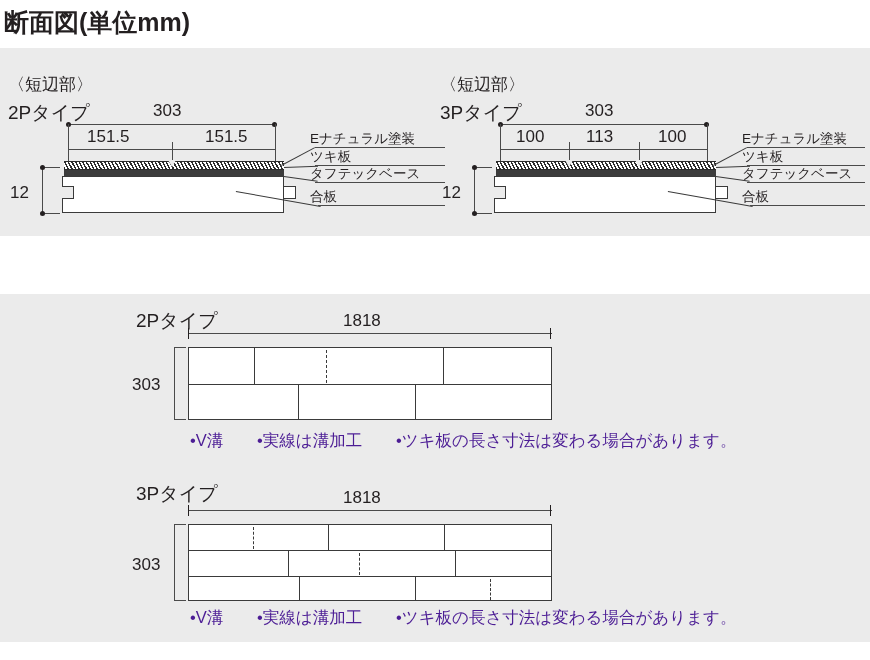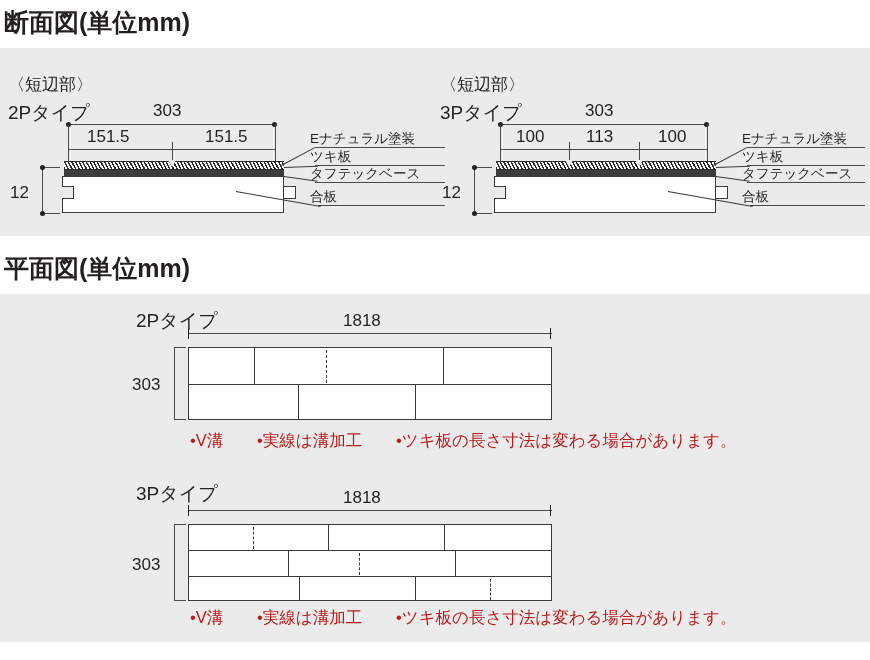--- a/index.html
+++ b/index.html
@@ -134,21 +134,21 @@
   .plan-dash {
     position: absolute;
     width: 0;
     border-left: 1.8px dashed #3a3a3a;
   }
   .note {
     position: absolute;
     font-size: 16.5px;
     line-height: 1;
     white-space: nowrap;
-    color: #b91c1c;
+    color: #4c1d95;
   }
   .plan-dimnum { position: absolute; font-size: 17px; line-height:1; color:#231f20; white-space: nowrap; }
   .plan-type   { position: absolute; font-size: 19px; line-height:1; color:#231f20; white-space: nowrap; }
 </style>
 </head>
 <body>
 
 <div class="sheet">
 
   <div class="panel" id="panel-section"></div>
@@ -257,21 +257,20 @@
   <div class="leader" style="left:716px; top:172px; width:34px; transform:rotate(8deg);"></div>
   <div class="thin-h" style="left:747px; top:178px; width:118px;"></div>
   <div class="layer-label" style="left:742px; top:163px;">タフテックベース</div>
 
   <div class="leader" style="left:668px; top:187px; width:86px; transform:rotate(10deg);"></div>
   <div class="thin-h" style="left:750px; top:201px; width:115px;"></div>
   <div class="layer-label" style="left:742px; top:186px;">合板</div>
 
   <div class="panel" id="panel-plan"></div>
 
-  <div class="section-title" id="title-plan">平面図(単位mm)</div>
 
   <div class="plan-type" style="left:136px; top:307px;">2Pタイプ</div>
 
   <div class="plan-dimnum" style="left:343px; top:308px;">1818</div>
   <div class="thin-h" style="left:188px; top:329px; width:364px;"></div>
   <div class="tick" style="left:188px; top:324px; height:11px;"></div>
   <div class="tick" style="left:550px; top:324px; height:11px;"></div>
 
   <div class="plan-dimnum" style="left:132px; top:372px;">303</div>
   <div class="thin-v" style="left:174px; top:343px; height:72px;"></div>

